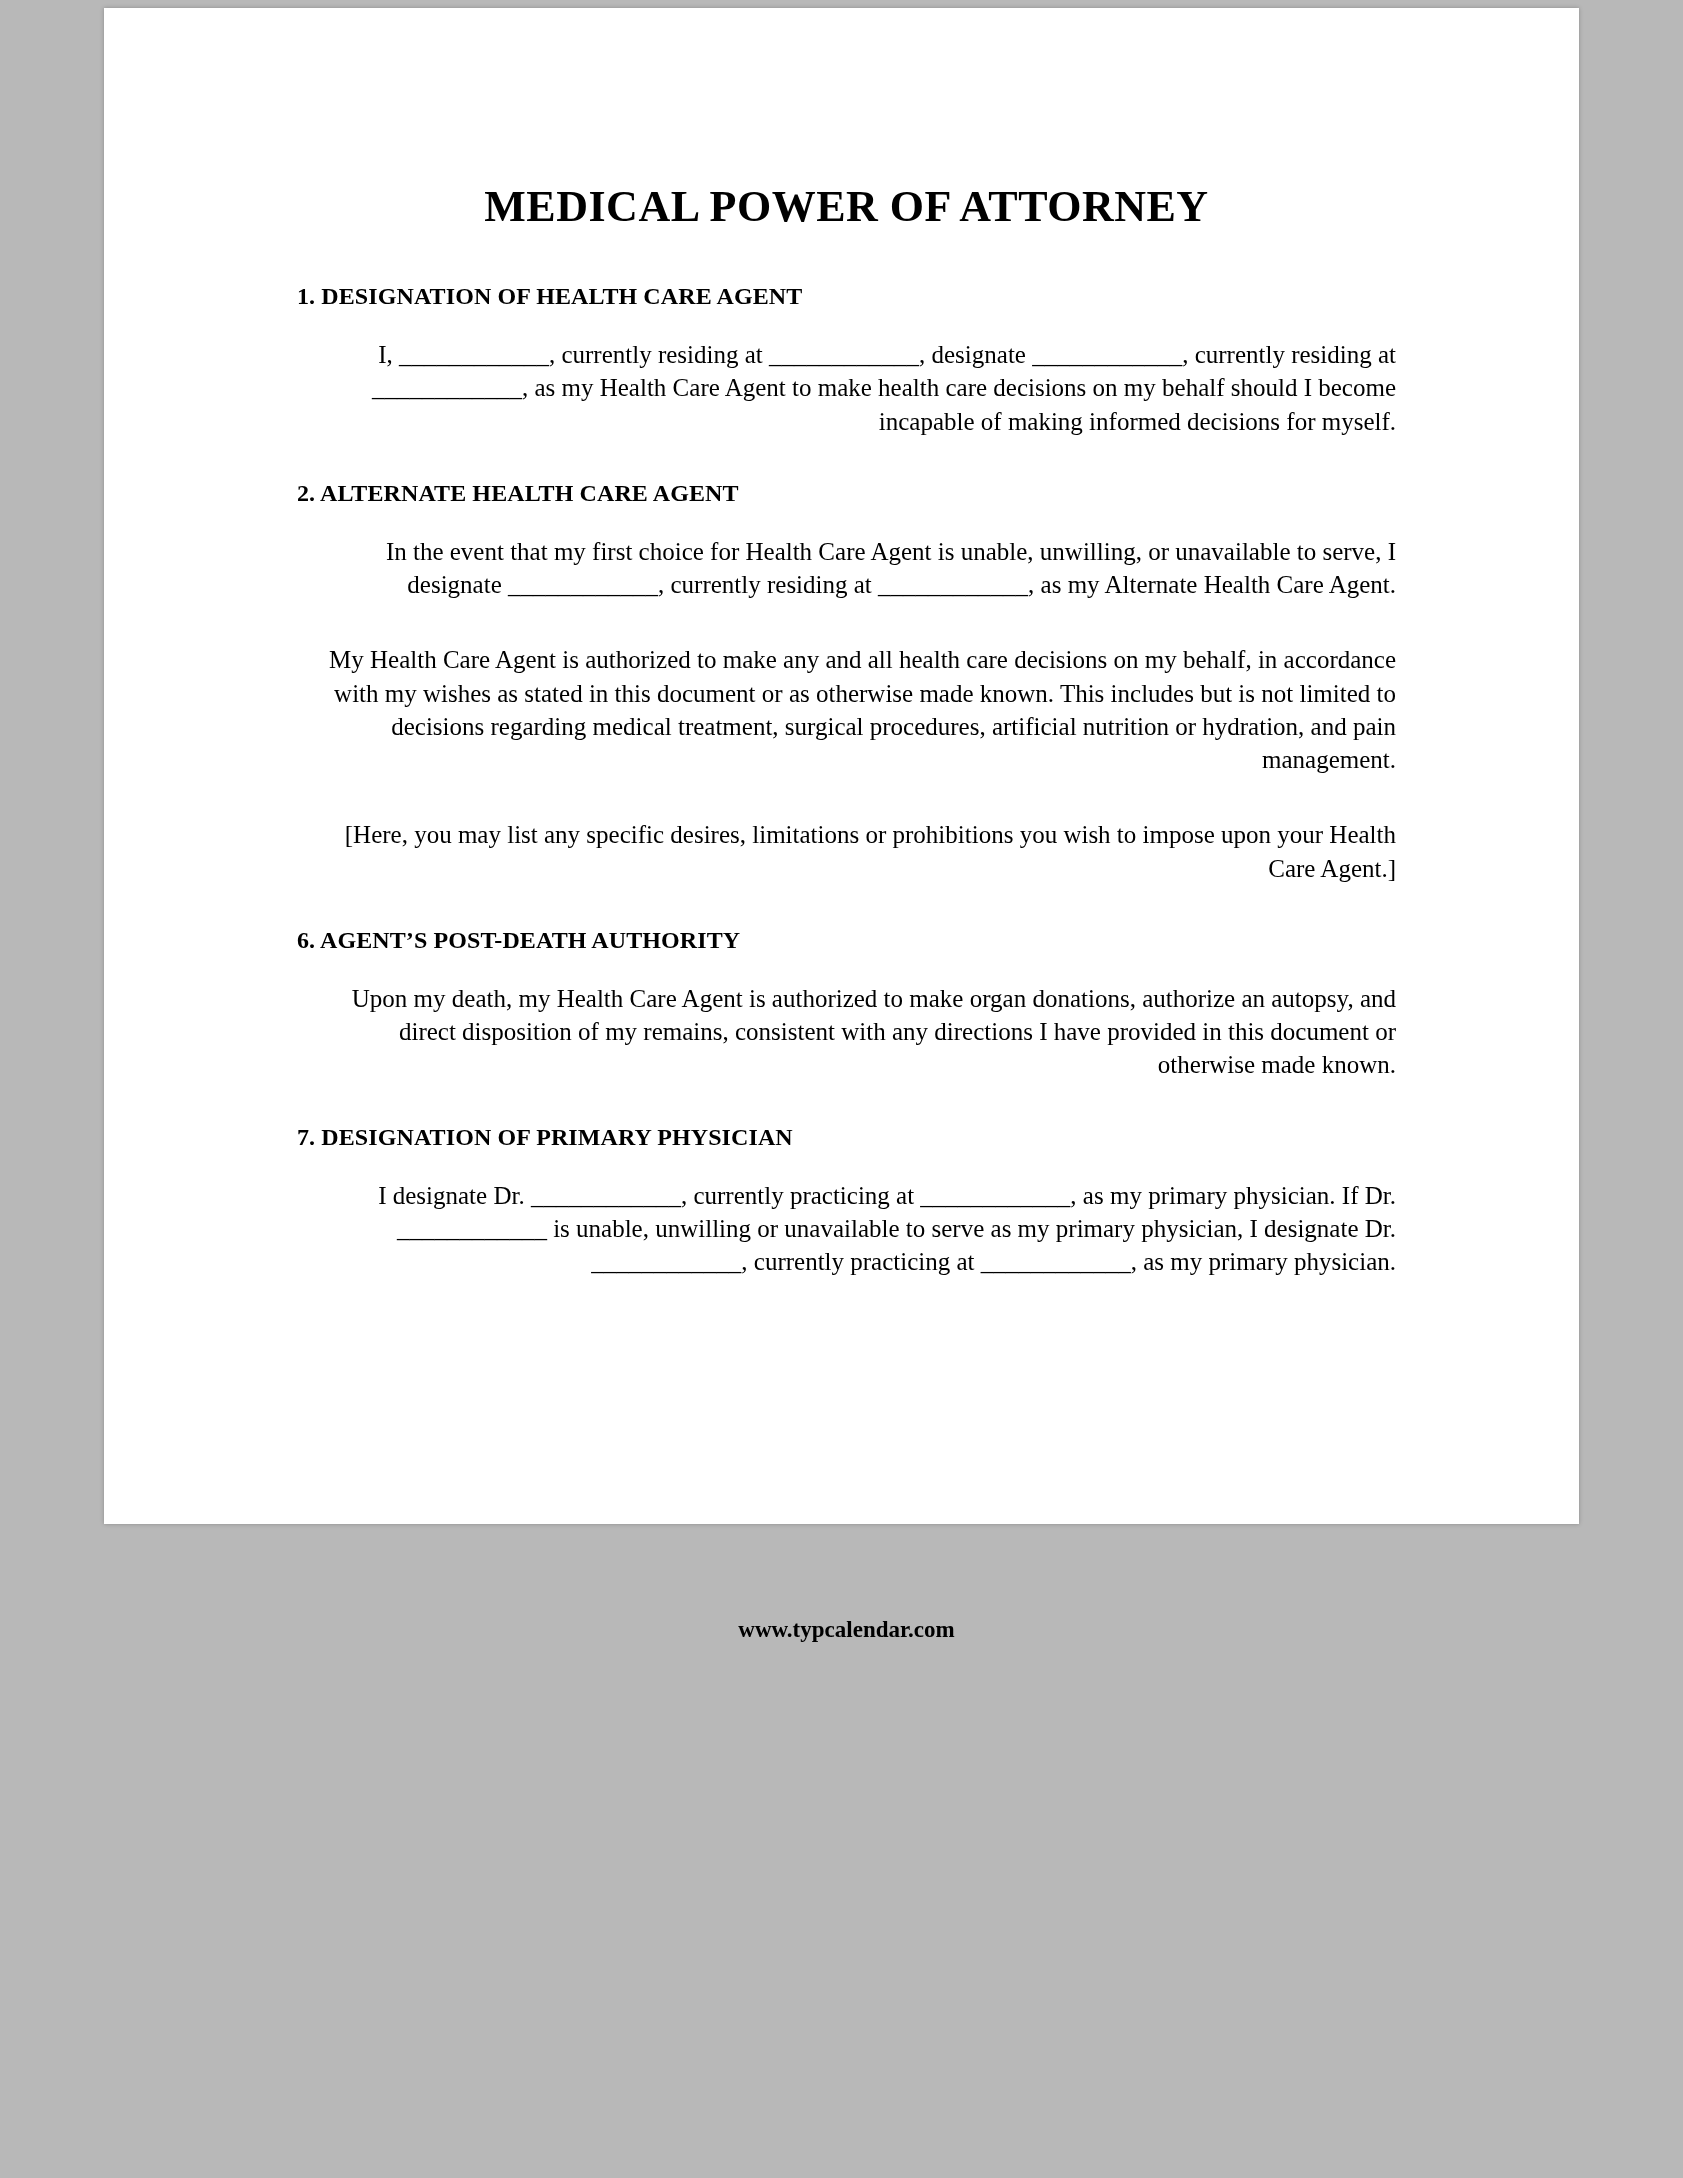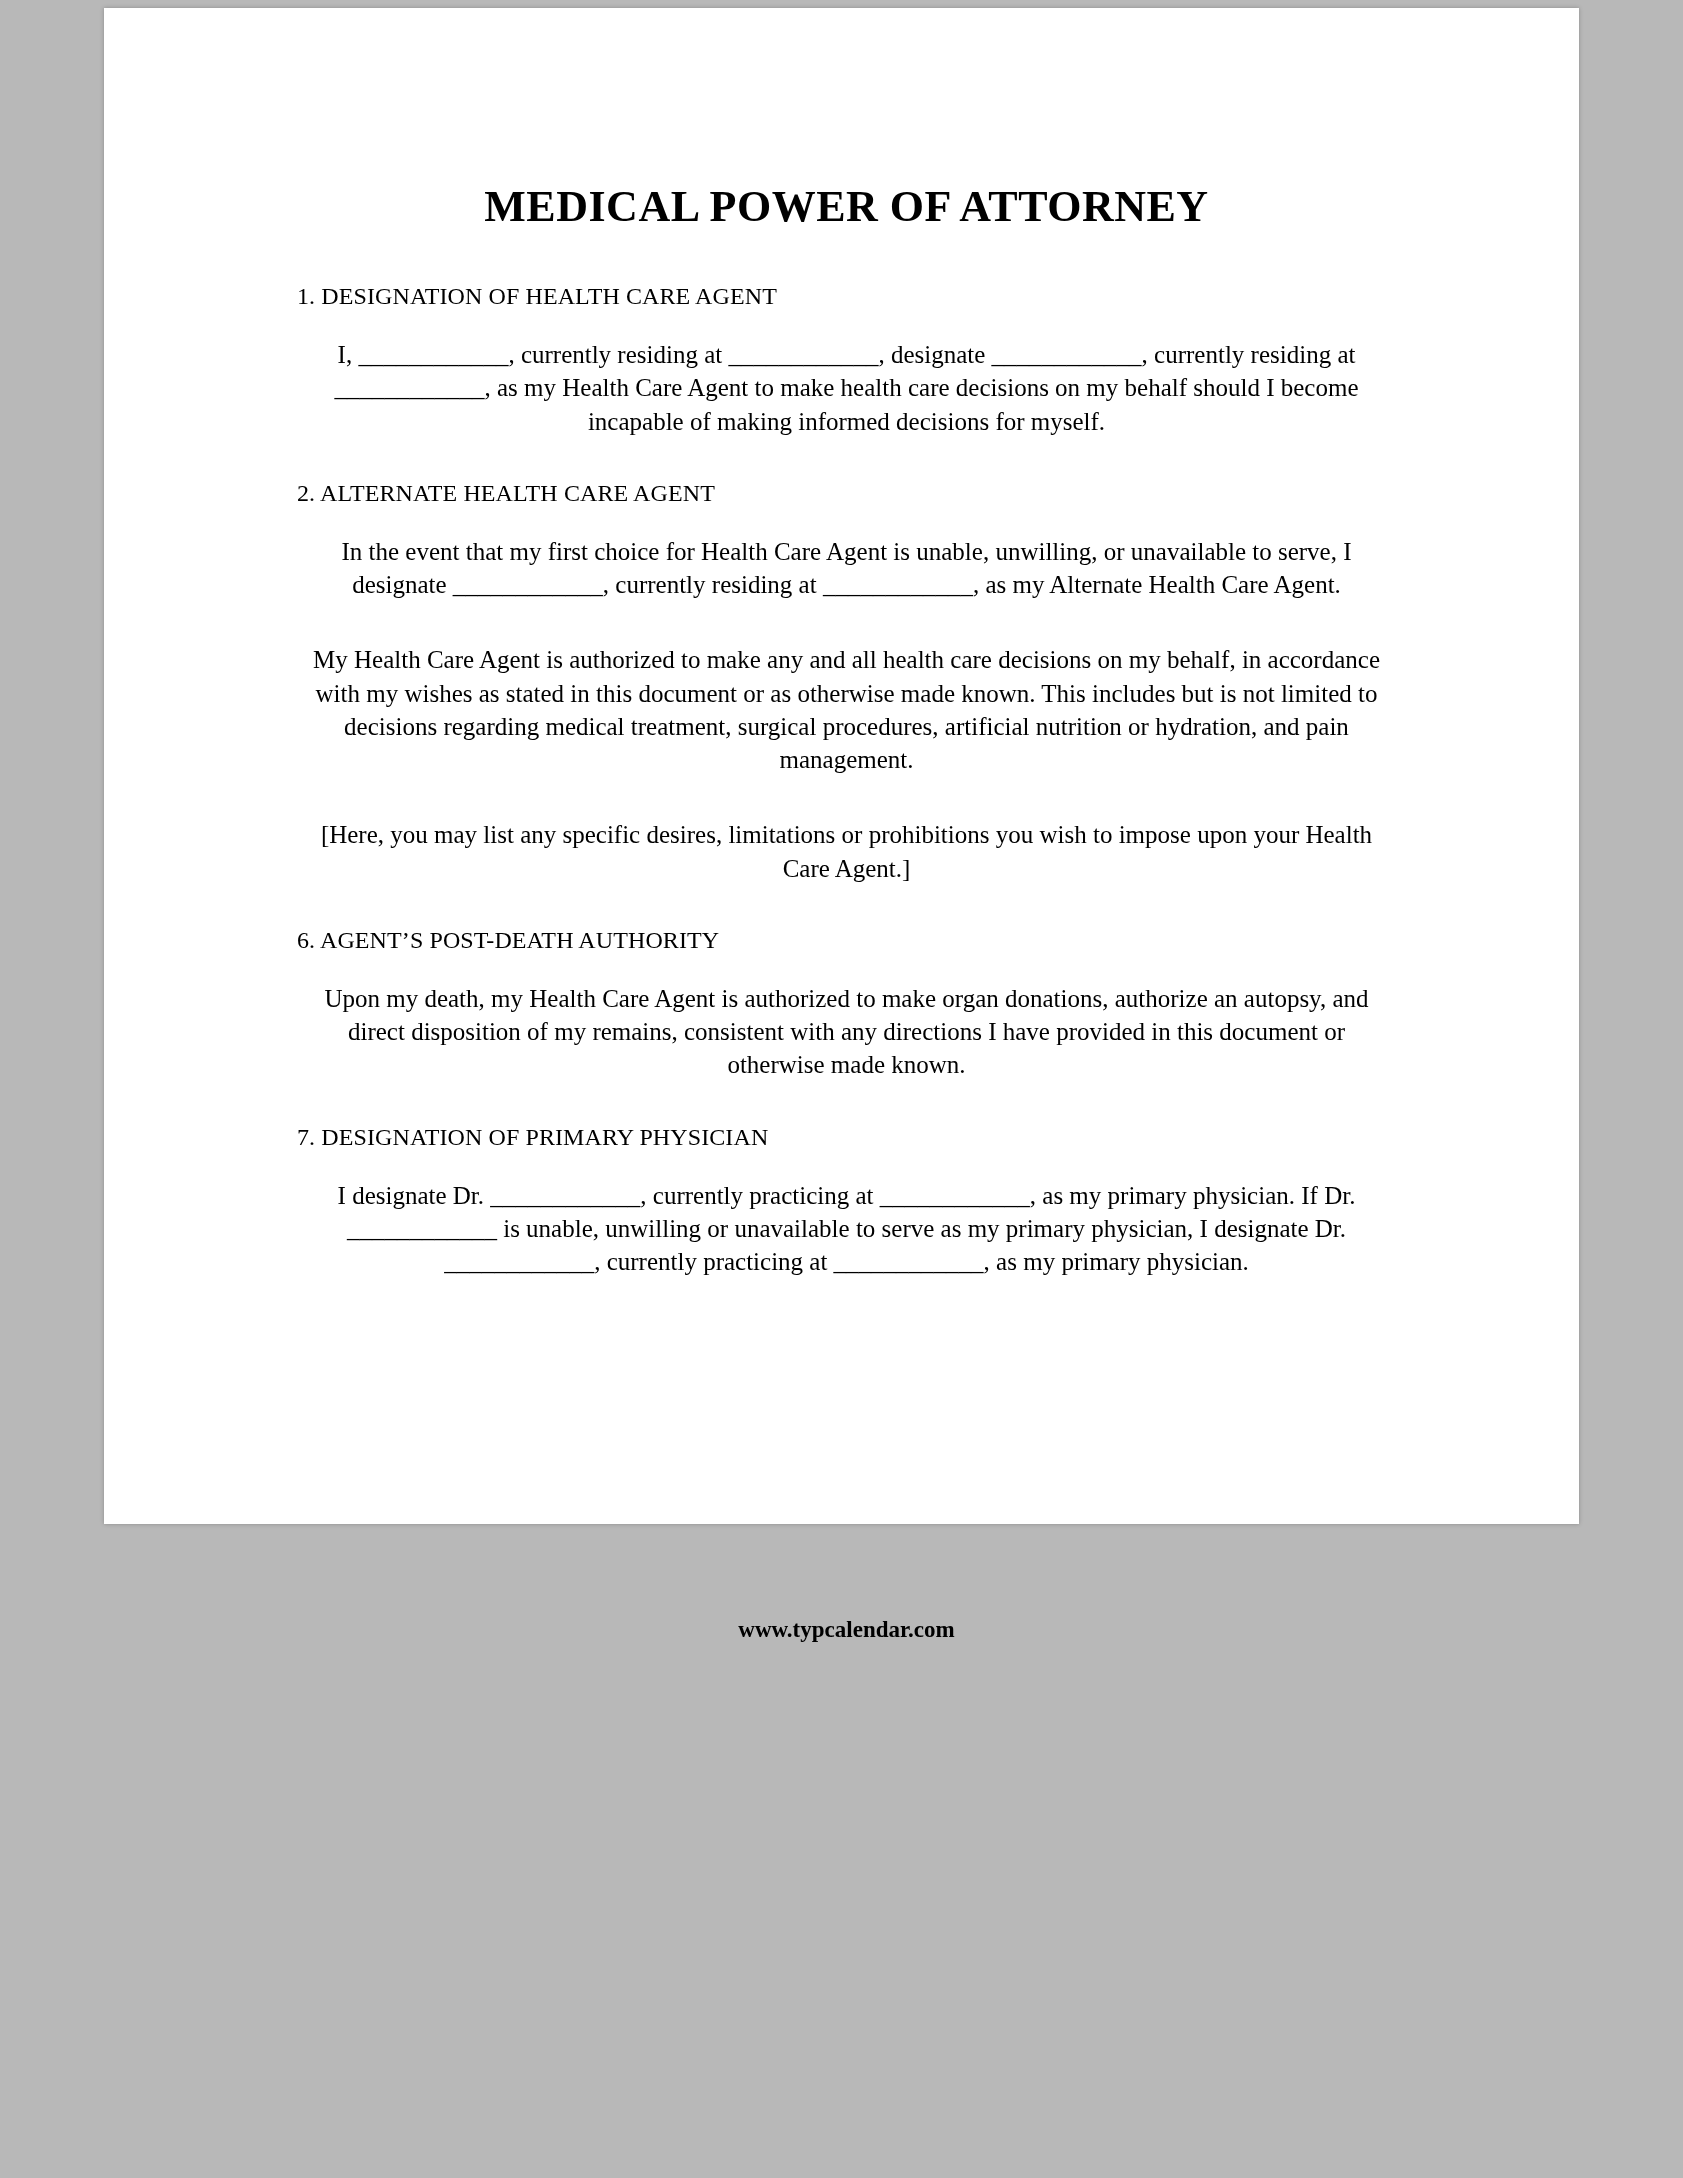--- a/index.html
+++ b/index.html
@@ -34,31 +34,31 @@
     text-align: center;
     letter-spacing: 0.5px;
     margin: 0 0 51px 0;
     color: #000;
   }
   .section {
     margin-bottom: 8px;
   }
   .section-heading {
     font-size: 24px;
-    font-weight: normal;
+    font-weight: bold;
     color: #000;
     margin: 0 0 28px 0;
     letter-spacing: 0.1px;
   }
   .section-body {
     font-size: 25px;
     line-height: 1.33;
     color: #000;
     margin: 0 0 42px 0;
-    text-align: center;
+    text-align: right;
   }
   .footer {
     position: absolute;
     left: 193px;
     top: 1609px;
     width: 1099px;
     text-align: center;
     font-size: 23px;
     font-weight: bold;
     color: #000;

